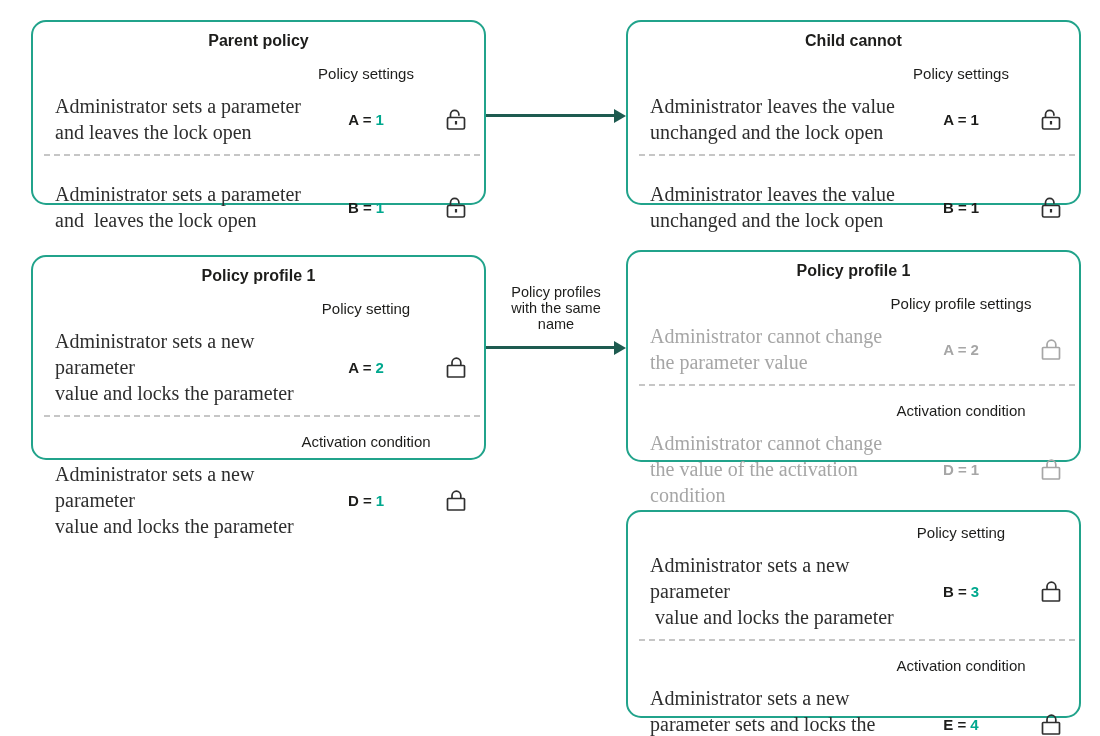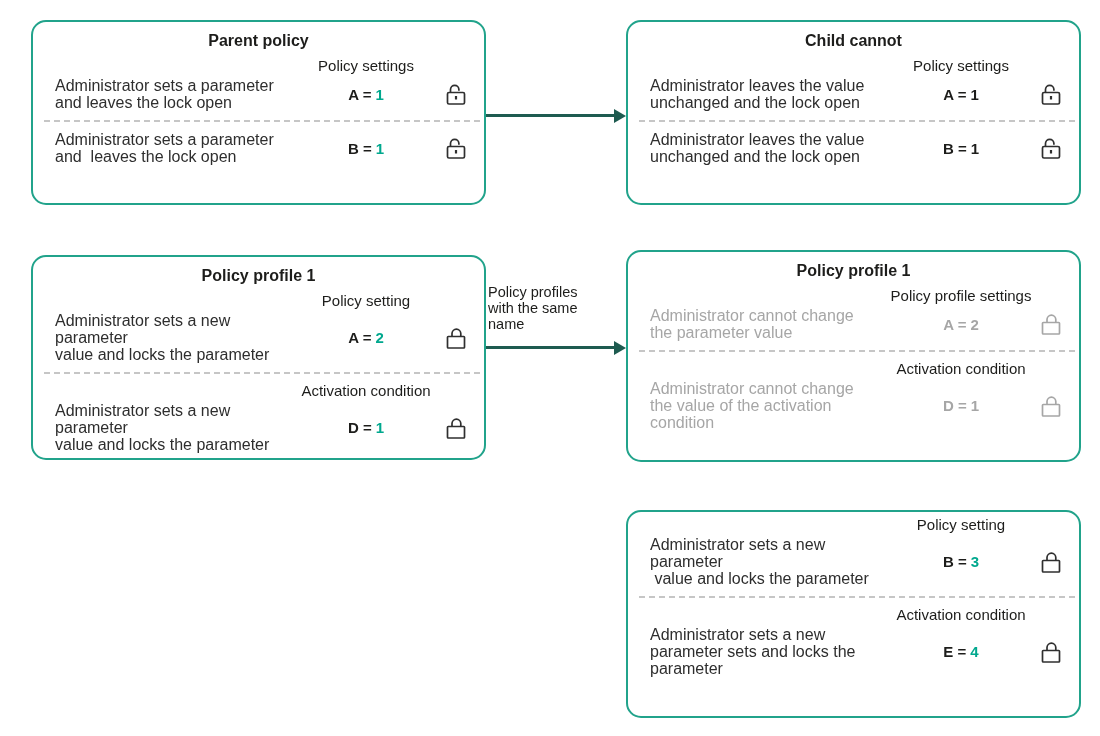--- a/index.html
+++ b/index.html
@@ -34,42 +34,43 @@
     font-weight: bold;
     font-size: 16px;
     line-height: 20px;
     margin: 9px 0 2px 0;
     color: #1D1D1B;
   }
   .seg {
     display: grid;
     grid-template-columns: 1fr 124px 56px;
     padding-left: 22px;
-    row-gap: 2px;
+    row-gap: 10px;
     align-items: center;
-    margin-top: 3px;
+    margin-top: 11px;
   }
   .col-label {
     grid-area: 1 / 2;
     justify-self: center;
     white-space: nowrap;
     font-size: 15px;
     line-height: 19px;
     color: #1D1D1B;
   }
   .col-label:empty { display: none; }
   .desc {
     grid-area: 2 / 1;
     white-space: pre-wrap;
-    font-size: 16px;
-    line-height: 17px;
+    font-size: 20px;
+    line-height: 26px;
     min-height: 34px;
     display: flex;
     align-items: center;
     color: #2E2E2E;
+    font-family: Liberation Serif, serif;
   }
   .value {
     grid-area: 2 / 2;
     justify-self: center;
     white-space: nowrap;
     font-weight: bold;
     font-size: 15px;
   }
   .vname { color: #1D1D1B; }
   .vnum { margin-left: 4px; }
@@ -112,21 +113,21 @@
     height: 0;
     border-left: 12px solid #1E5B50;
     border-top: 7px solid transparent;
     border-bottom: 7px solid transparent;
   }
   .connector-label {
     position: absolute;
     left: 488px;
     top: 284px;
     width: 136px;
-    text-align: left;
+    text-align: center;
     font-size: 14.5px;
     line-height: 16px;
     white-space: pre-line;
     color: #1D1D1B;
   }
 </style>
 </head>
 <body>
 
 <div class="canvas">

